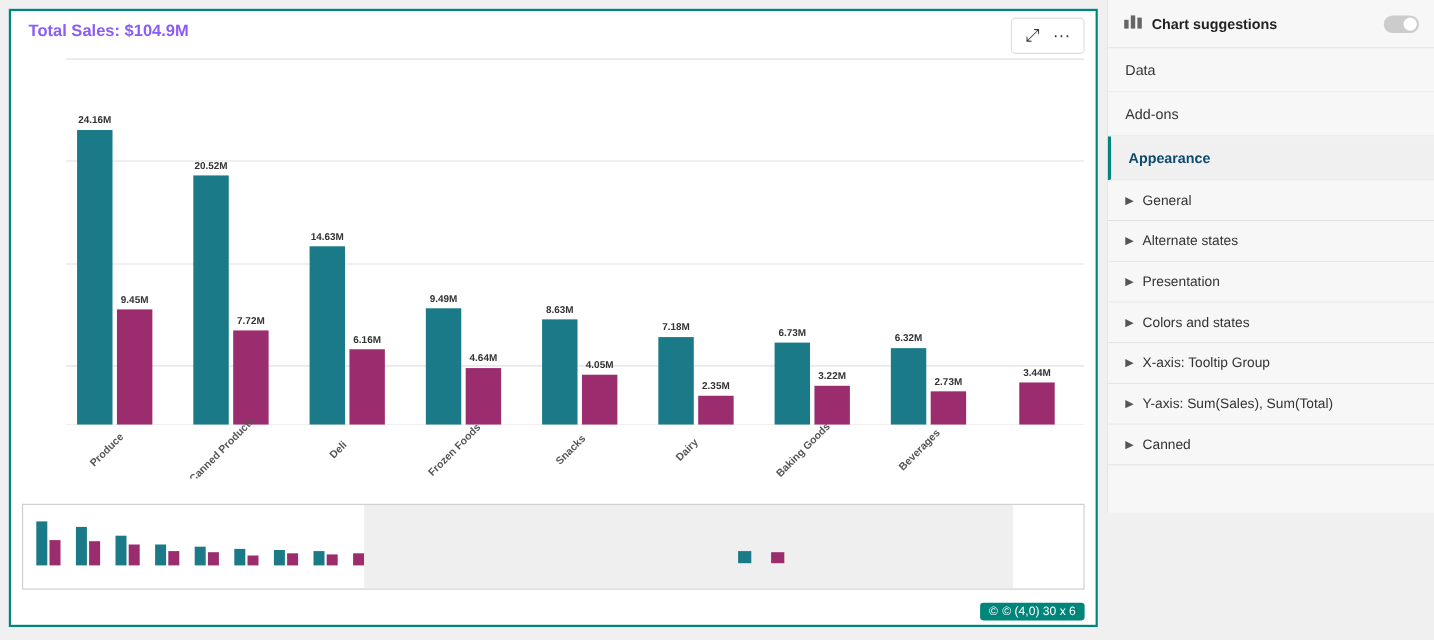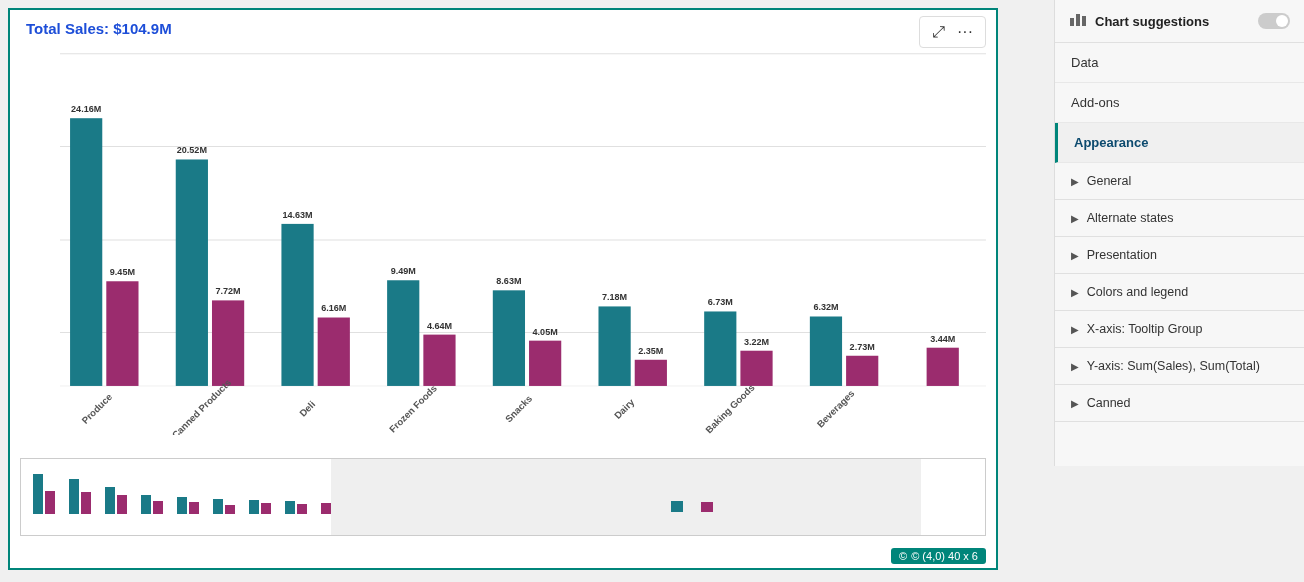--- a/index.html
+++ b/index.html
@@ -43,21 +43,21 @@
       padding: 2px 4px;
       color: #333;
       font-size: 16px;
     }
 
     
     .chart-title {
       padding: 10px 16px 4px 16px;
       font-size: 15px;
       font-weight: 600;
-      color: #1d4ed8;
+      color: #8b5cf6;
     }
 
     
     .bar-chart-area {
       padding: 4px 10px 0 50px;
       height: 430px;
       position: relative;
       font-weight: bold;
     }
 
@@ -83,21 +83,20 @@
 
     
     .right-panel {
       width: 314px;
       background: #f7f7f7;
       border-left: 1px solid #ddd;
       display: flex;
       flex-direction: column;
       height: 466px;
       overflow-y: auto;
-      margin-left: 48px;
     }
 
     .panel-header {
       display: flex;
       align-items: center;
       padding: 10px 14px;
       border-bottom: 1px solid #e0e0e0;
       background: #f7f7f7;
     }
 
@@ -276,21 +275,21 @@
         <rect x="300" y="44" width="10" height="11" fill="#9b2c6e"></rect>
 
         <rect x="310" y="0" width="590" height="78" fill="#e8e8e8" opacity="0.7"></rect>
         <rect x="650" y="42" width="12" height="11" fill="#1a7a87"></rect>
         <rect x="680" y="43" width="12" height="10" fill="#9b2c6e"></rect>
       </svg>
     </div>
 
     <div class="status-bar">
       <span>©</span>
-      <span>© (4,0)  40 x 6</span>
+      <span>© (4,0)  30 x 6</span>
     </div>
 
   </div>
 </div>
 
 <div class="right-panel">
 
   <div class="panel-header">
     <span class="panel-header-icon">
       <svg width="18" height="18" viewBox="0 0 18 18">
@@ -330,21 +329,21 @@
   <div class="panel-section">
     <div class="panel-section-header">
       <span class="section-arrow">▶</span>
       <span>Presentation</span>
     </div>
   </div>
 
   <div class="panel-section">
     <div class="panel-section-header">
       <span class="section-arrow">▶</span>
-      <span>Colors and legend</span>
+      <span>Colors and states</span>
     </div>
   </div>
 
   <div class="panel-section">
     <div class="panel-section-header">
       <span class="section-arrow">▶</span>
       <span>X-axis: Tooltip Group</span>
     </div>
   </div>
 

